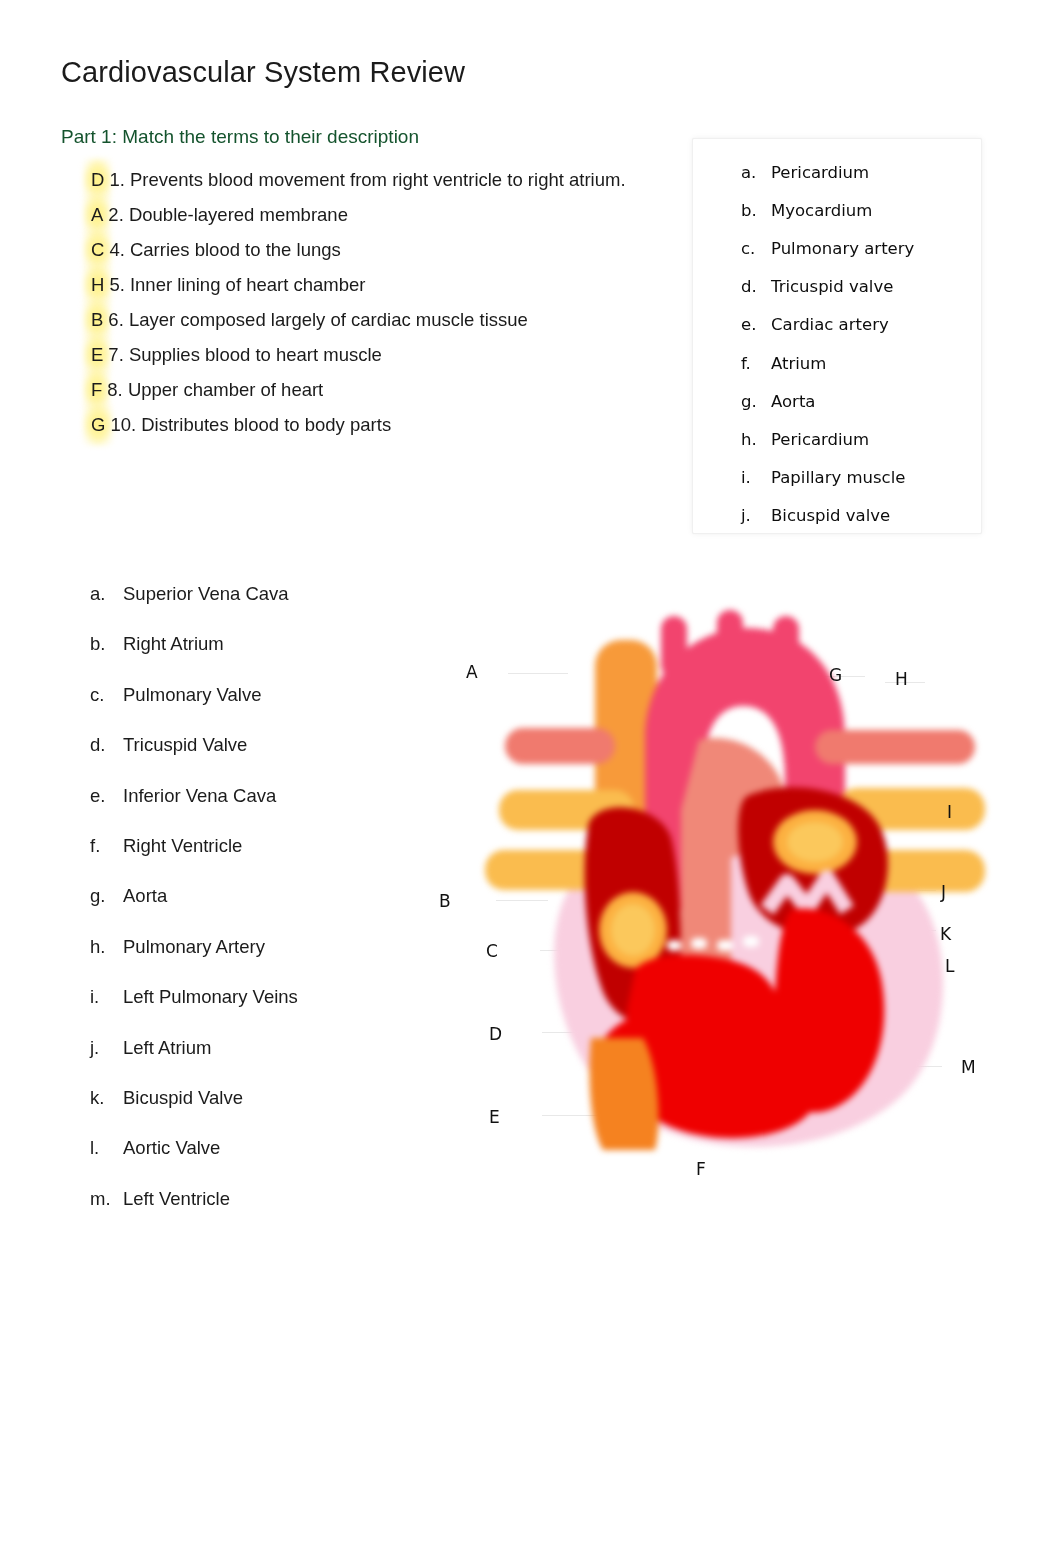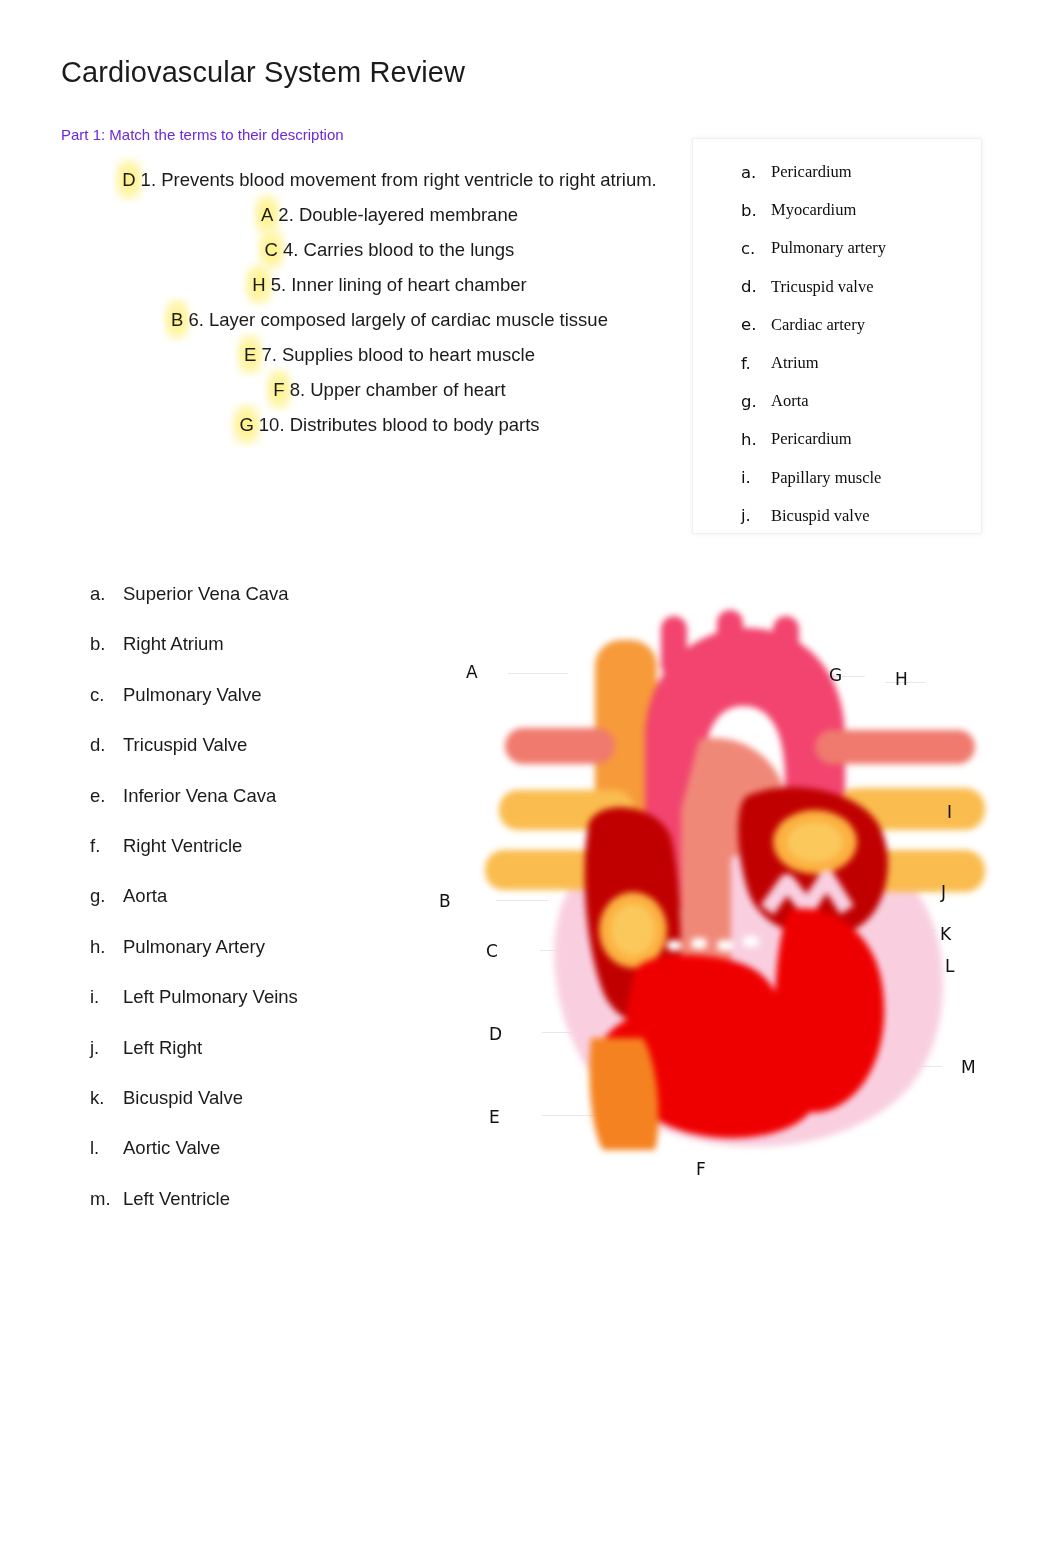--- a/index.html
+++ b/index.html
@@ -34,41 +34,40 @@
     letter-spacing: 0.1px;
     color: #1b1b1b;
     white-space: nowrap;
   }
 
   
   .part-heading {
     position: absolute;
     left: 61px;
     top: 126px;
-    font-size: 15px;
+    font-size: 19px;
     font-weight: 400;
-    color: #6d28d9;
+    color: #14532d;
     white-space: nowrap;
   }
 
   
   .match-list {
     position: absolute;
     left: 88px;
     top: 162px;
     width: 600px;
   }
   .match-item {
     position: relative;
     height: 35px;
     font-size: 18.5px;
     line-height: 35px;
     color: #1b1b1b;
     white-space: nowrap;
-    text-align: center;
   }
   .hl {
     display: inline-block;
     position: relative;
     padding: 0 3px 0 3px;
     margin-right: 2px;
     z-index: 1;
   }
   .hl::before {
     content: "";
@@ -113,21 +112,20 @@
     font-size: 16.5px;
     color: #0d0d0d;
     white-space: nowrap;
   }
   .bank-letter {
     width: 30px;
     flex: 0 0 30px;
   }
   .bank-label {
     flex: 1 1 auto;
-    font-family: Liberation Serif, serif;
   }
 
   
   .parts-list {
     position: absolute;
     left: 90px;
     top: 583px;
     width: 330px;
   }
   .parts-item {
@@ -274,21 +272,21 @@
     <div class="parts-item">
         <span class="parts-letter">h.</span>
         <span class="parts-label">Pulmonary Artery</span>
       </div>
     <div class="parts-item">
         <span class="parts-letter">i.</span>
         <span class="parts-label">Left Pulmonary Veins</span>
       </div>
     <div class="parts-item">
         <span class="parts-letter">j.</span>
-        <span class="parts-label">Left Right</span>
+        <span class="parts-label">Left Atrium</span>
       </div>
     <div class="parts-item">
         <span class="parts-letter">k.</span>
         <span class="parts-label">Bicuspid Valve</span>
       </div>
     <div class="parts-item">
         <span class="parts-letter">l.</span>
         <span class="parts-label">Aortic Valve</span>
       </div>
     <div class="parts-item">

